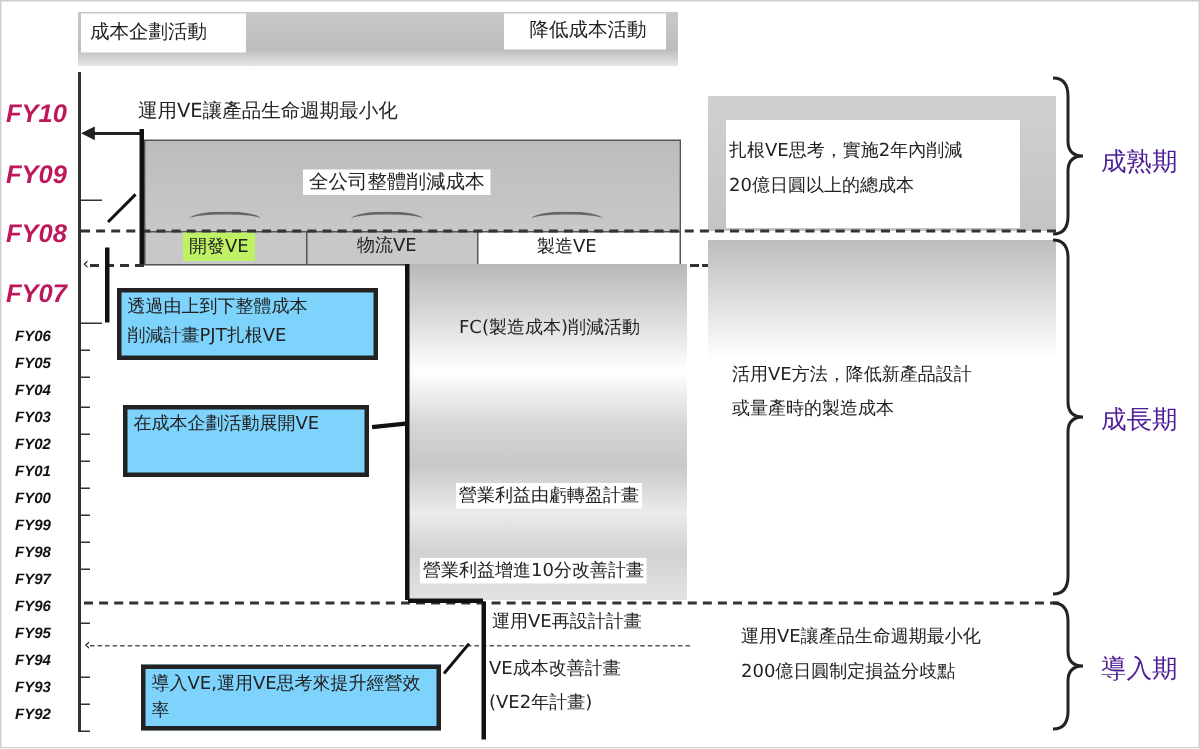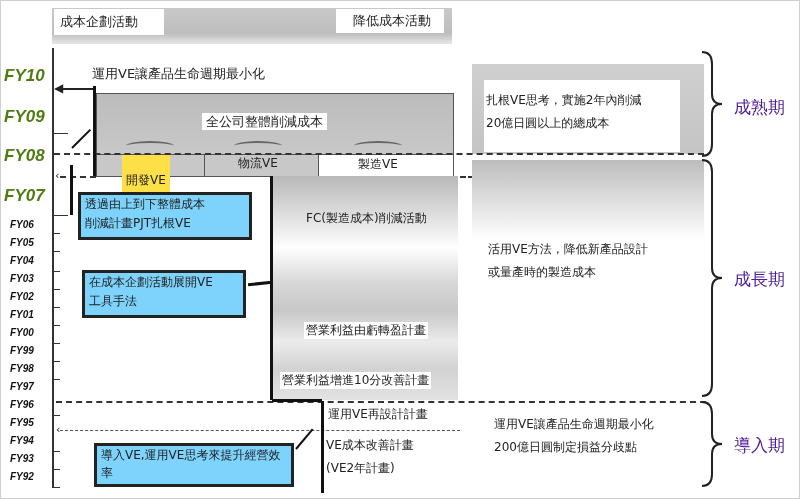--- a/index.html
+++ b/index.html
@@ -1,21 +1,21 @@
 <!DOCTYPE html>
 <html><head>
 <meta charset="utf-8">
 <style>
   html, body { margin:0; padding:0; }
   body { width:800px; height:499px; background:#ffffff; position:relative; overflow:hidden;
          font-family:"DejaVu Sans", sans-serif; color:#222; }
   .frame { position:absolute; left:0; top:0; width:798px; height:497px; border:1px solid #cfcfcf; }
   .abs { position:absolute; }
   .txt { white-space:nowrap; }
-  .fy-big { font-family:"Liberation Sans", sans-serif; font-weight:bold; font-style:italic; font-size:17px; color:#4d7c0f; }
+  .fy-big { font-family:"Liberation Sans", sans-serif; font-weight:bold; font-style:italic; font-size:17px; color:#be185d; }
   .fy-small { font-family:"Liberation Sans", sans-serif; font-weight:bold; font-style:italic; font-size:10px; color:#111; }
   .hdr-band { background:linear-gradient(180deg,#c9c9c9 0%,#bdbdbd 70%,#e6e6e6 100%); }
   .gray-box { background:linear-gradient(180deg,#bcbcbc,#c8c8c8); }
   .note { font-size:12px; color:#222; }
   .phase { font-size:17px; color:#4c1d95; }
   .boxed { border:3px solid #222; background:#7dd3fc; font-size:12px; line-height:19px; padding:0 4px; }
   .tick { position:absolute; height:1px; background:#333; }
   .dash { position:absolute; height:0; border-top:2px dashed #333; }
   .dashdot { position:absolute; height:0; border-top:1px dashed #555; }
   .vline { position:absolute; width:3px; background:#111; }
@@ -77,21 +77,21 @@
 <div class="abs txt note" style="left:486px;top:115px;">20億日圓以上的總成本</div>
 
 <div class="abs gray-box" style="left:96px;top:93px;width:356px;height:60px;border:1px solid #555;"></div>
 <div class="abs txt" style="left:202px;top:113px;font-size:13px;background:#fff;padding:0 4px;line-height:17px;">全公司整體削減成本</div>
 
 <div class="abs" style="left:126px;top:141px;width:48px;height:8px;border-top:2px solid #666;border-radius:50% 50% 0 0;"></div>
 <div class="abs" style="left:234px;top:141px;width:48px;height:8px;border-top:2px solid #666;border-radius:50% 50% 0 0;"></div>
 <div class="abs" style="left:354px;top:141px;width:48px;height:8px;border-top:2px solid #666;border-radius:50% 50% 0 0;"></div>
 
 <div class="abs" style="left:96px;top:154px;width:356px;height:21px;background:#c8c8c8;border:1px solid #555;"></div>
-<div class="abs txt" style="left:122px;top:155px;font-size:12px;background:#fde047;padding:16px 4px;line-height:19px;">開發VE</div>
+<div class="abs txt" style="left:122px;top:155px;font-size:12px;background:#bef264;padding:0 4px;line-height:19px;">開發VE</div>
 <div class="abs" style="left:204px;top:154px;width:1px;height:22px;background:#555;"></div>
 <div class="abs txt" style="left:238px;top:154px;font-size:12px;line-height:19px;">物流VE</div>
 <div class="abs" style="left:318px;top:154px;width:134px;height:21px;background:#fff;border:1px solid #555;"></div>
 <div class="abs txt" style="left:358px;top:155px;font-size:12px;line-height:19px;">製造VE</div>
 
 <div class="dash" style="left:54px;top:153px;width:650px;"></div>
 <div class="dash" style="left:60px;top:176px;width:36px;"></div>
 <div class="dash" style="left:452px;top:176px;width:22px;"></div>
 <div class="dash" style="left:56px;top:401px;width:650px;"></div>
 <div class="dashdot" style="left:60px;top:430px;width:400px;"></div>
@@ -111,21 +111,20 @@
 <div class="abs txt" style="left:306px;top:210px;font-size:12px;">FC(製造成本)削減活動</div>
 <div class="abs txt" style="left:304px;top:322px;font-size:12px;background:#fff;padding:0 2px;">營業利益由虧轉盈計畫</div>
 <div class="abs txt" style="left:280px;top:372px;font-size:12px;background:#fff;padding:0 2px;">營業利益增進10分改善計畫</div>
 
 <div class="abs boxed txt" style="left:78px;top:192px;width:160px;height:42px;">
   <div>透過由上到下整體成本</div>
   <div>削減計畫PJT扎根VE</div>
 </div>
 <div class="abs boxed txt" style="left:82px;top:270px;width:150px;height:42px;">
   <div>在成本企劃活動展開VE</div>
-  <div>工具手法</div>
 </div>
 <div class="abs" style="left:248px;top:282px;width:24px;height:3px;background:#111;transform:rotate(-6deg);"></div>
 
 <div class="abs boxed txt" style="left:94px;top:443px;width:186px;height:38px;line-height:18px;font-size:12px;overflow:hidden;">
   <div>導入VE,運用VE思考來提升經營效</div>
   <div>率</div>
 </div>
 <div class="vline" style="left:321px;top:401px;height:92px;"></div>
 <div class="abs" style="left:272px;top:399px;width:50px;height:3px;background:#111;"></div>
 <div class="abs" style="left:296px;top:448px;width:26px;height:2px;background:#111;transform:rotate(-50deg);transform-origin:left center;"></div>

